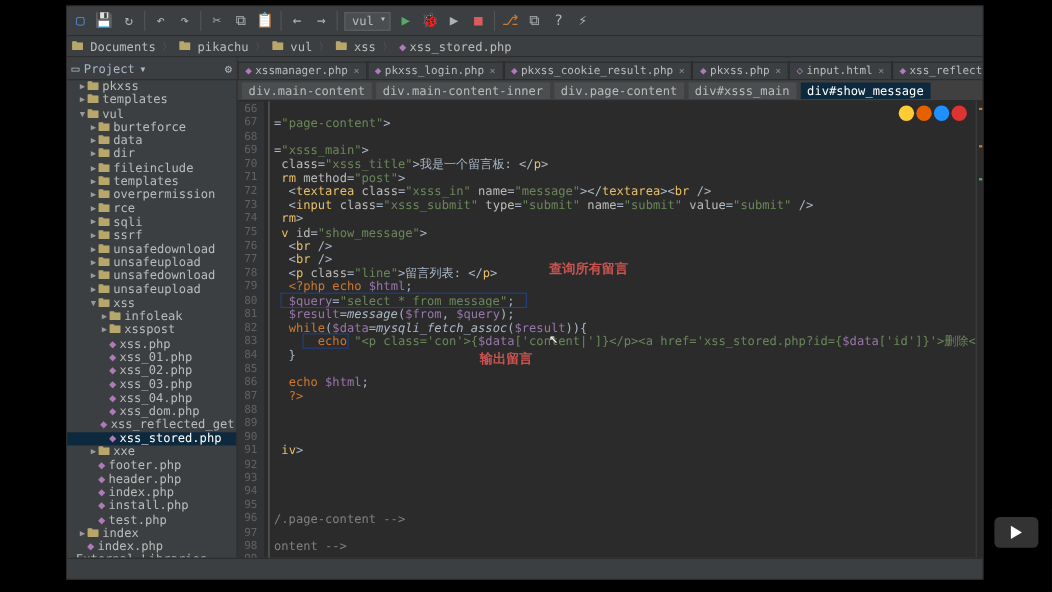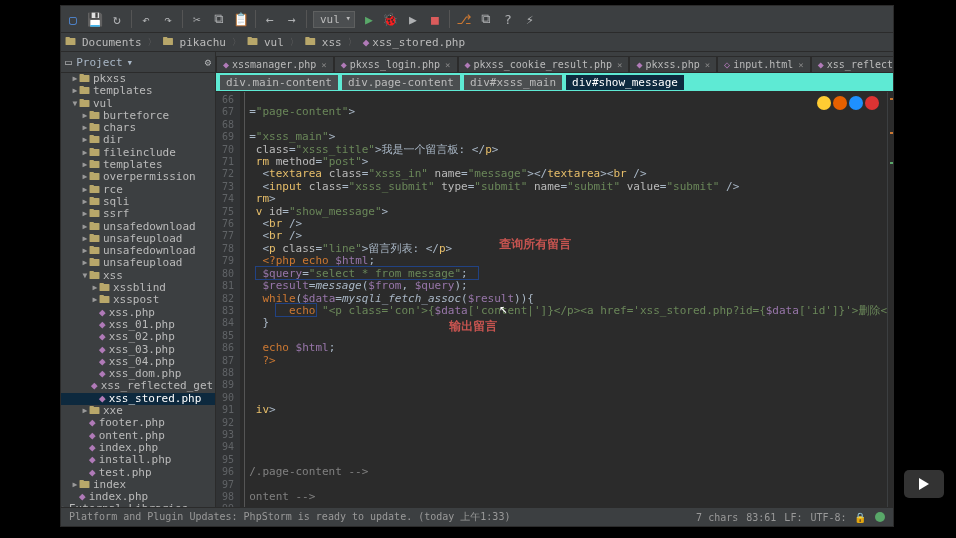--- a/index.html
+++ b/index.html
@@ -30,21 +30,21 @@
 .pfile{color:#b07ab8;margin-right:3px;font-size:11px}
 .lbl{color:#bbb}
 .sel{background:#0d293e}
 .sel .lbl{color:#fff}
 .ind1{padding-left:10px}.ind2{padding-left:20px}.ind3{padding-left:30px}
 .editor{flex:1;display:flex;flex-direction:column;background:#2b2b2b;min-width:0}
 .tabs{height:20px;background:#3c3f41;display:flex;align-items:end;border-bottom:1px solid #2b2b2b;overflow:hidden}
 .tab{padding:2px 6px;font-size:10px;color:#bbb;background:#3c3f41;border:1px solid #2b2b2b;border-bottom:none;display:flex;align-items:center;gap:3px;cursor:pointer;white-space:nowrap}
 .tab .tico{color:#b07ab8;font-size:10px}
 .tab .x{color:#888;font-size:9px;margin-left:2px}
-.bcrumbs{height:18px;background:#5eead4;display:flex;align-items:center;padding:0 4px;gap:4px;border-bottom:1px solid #2b2b2b}
+.bcrumbs{height:18px;background:#404040;display:flex;align-items:center;padding:0 4px;gap:4px;border-bottom:1px solid #2b2b2b}
 .bc{background:#4b4e50;color:#bbb;padding:1px 6px;font-size:11px}
 .bc.sel{background:#0d293e;color:#fff}
 .code{flex:1;display:flex;position:relative;overflow:hidden}
 .gut{width:36px;background:#313335;text-align:right;padding:2px 6px 0 0;color:#606366;line-height:12.4px;font-size:10px;position:relative}
 .fold-col{width:10px;border-right:1px solid #555;position:relative}
 .fold-col .fline{position:absolute;left:4px;top:0;bottom:0;width:1px;background:#555}
 .txt{flex:1;padding:2px 0 0 4px;line-height:12.4px;white-space:pre;position:relative;font-size:11px}
 .k{color:#cc7832}
 .s{color:#6a8759}
 .c{color:#808080}
@@ -151,21 +151,21 @@
             <span class="lbl">vul</span>
           </div>
           <div class="node ind2">
             <span class="arr">▶</span>
             <span class="fold">🖿</span>
             <span class="lbl">burteforce</span>
           </div>
           <div class="node ind2">
             <span class="arr">▶</span>
             <span class="fold">🖿</span>
-            <span class="lbl">chars</span>
+            <span class="lbl">data</span>
           </div>
           <div class="node ind2">
             <span class="arr">▶</span>
             <span class="fold">🖿</span>
             <span class="lbl">dir</span>
           </div>
           <div class="node ind2">
             <span class="arr">▶</span>
             <span class="fold">🖿</span>
             <span class="lbl">fileinclude</span>
@@ -216,21 +216,21 @@
             <span class="lbl">unsafeupload</span>
           </div>
           <div class="node ind2">
             <span class="arr">▼</span>
             <span class="fold">🖿</span>
             <span class="lbl">xss</span>
           </div>
           <div class="node ind3">
             <span class="arr">▶</span>
             <span class="fold">🖿</span>
-            <span class="lbl">xssblind</span>
+            <span class="lbl">infoleak</span>
           </div>
           <div class="node ind3">
             <span class="arr">▶</span>
             <span class="fold">🖿</span>
             <span class="lbl">xsspost</span>
           </div>
           <div class="node ind3">
             <span class="arr"></span>
             <span class="pfile">◆</span>
             <span class="lbl">xss.php</span>
@@ -276,21 +276,21 @@
             <span class="lbl">xxe</span>
           </div>
           <div class="node ind2">
             <span class="arr"></span>
             <span class="pfile">◆</span>
             <span class="lbl">footer.php</span>
           </div>
           <div class="node ind2">
             <span class="arr"></span>
             <span class="pfile">◆</span>
-            <span class="lbl">ontent.php</span>
+            <span class="lbl">header.php</span>
           </div>
           <div class="node ind2">
             <span class="arr"></span>
             <span class="pfile">◆</span>
             <span class="lbl">index.php</span>
           </div>
           <div class="node ind2">
             <span class="arr"></span>
             <span class="pfile">◆</span>
             <span class="lbl">install.php</span>
@@ -344,20 +344,21 @@
             <span>input.html</span>
             <span class="x">×</span>
           </div>
           <div class="tab">
             <span class="tico">◆</span>
             <span>xss_reflected_get.php</span>
           </div>
         </div>
       <div class="bcrumbs" id="bcrumbs">
           <span class="bc">div.main-content</span>
+          <span class="bc">div.main-content-inner</span>
           <span class="bc">div.page-content</span>
           <span class="bc">div#xsss_main</span>
           <span class="bc sel">div#show_message</span>
         </div>
       <div class="code">
         <div class="gut" id="gut">66
 67
 68
 69
 70
@@ -432,38 +433,29 @@
 </div>
           <div class="browsers">
             <span style="background:#fc3"></span>
             <span style="background:#e66000"></span>
             <span style="background:#1e90ff"></span>
             <span style="background:#d33"></span>
           </div>
           <div class="hl-box" style="left:10px;top:174px;width:222px;height:12px"></div>
           <div class="hl-box" style="left:30px;top:211px;width:40px;height:12px"></div>
           <div class="anno" style="left:254px;top:146px">查询所有留言</div>
-          <div class="anno" style="left:204px;top:228px">输出留言</div>
+          <div class="anno" style="left:191px;top:228px">输出留言</div>
           <div class="cursor-edit" style="left:254px;top:210px">↖</div>
         </div>
         <div class="rmini">
           <div class="m" style="top:6px;background:#cc7832"></div>
           <div class="m" style="top:40px;background:#cc7832"></div>
           <div class="m" style="top:70px;background:#59a869"></div>
         </div>
       </div>
     </div>
   </div>
 
   <div class="status">
-    <span>Platform and Plugin Updates: PhpStorm is ready to update. (today 上午1:33)</span>
-    <span class="sr">
-      <span>7 chars</span>
-      <span>83:61</span>
-      <span>LF:</span>
-      <span>UTF-8:</span>
-      <span class="lock">🔒</span>
-      <span class="gball"></span>
-    </span>
   </div>
 </div>
 
 <div class="play-btn"></div>
 
 </body></html>

